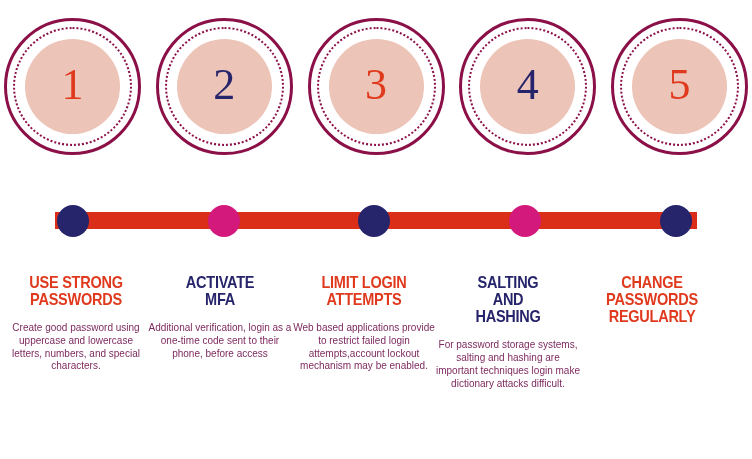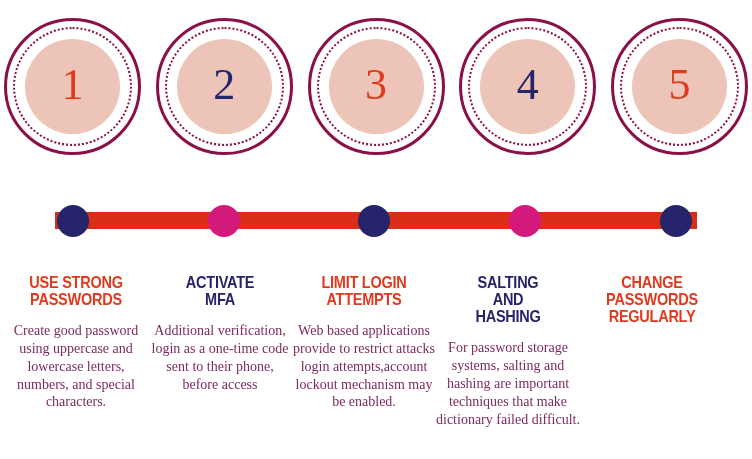--- a/index.html
+++ b/index.html
@@ -115,22 +115,22 @@
     letter-spacing:-0.3px;
     text-transform:uppercase;
     transform:scaleX(0.88);
     transform-origin:center top;
     margin:0 0 14px 0;
     white-space:pre-line;
   }
   .heading.red{color:#E03A1E;}
   .heading.navy{color:#26246A;}
   .body-text{
-    font-family:Liberation Serif, serif;
-    font-size:14px;
+    font-family:Liberation Sans, sans-serif;
+    font-size:10px;
     line-height:1.27;
     color:#7D2A5E;
     margin:0;
   }
 </style>
 </head>
 <body>
 
 <div id="infographic">
 
@@ -197,28 +197,28 @@
 
     <div class="col">
       <div class="heading navy">ACTIVATE
 MFA</div>
       <p class="body-text">Additional verification, login as a one-time code sent to their phone, before access</p>
     </div>
 
     <div class="col">
       <div class="heading red">LIMIT LOGIN
 ATTEMPTS</div>
-      <p class="body-text">Web based applications provide to restrict attacks login attempts,account lockout mechanism may be enabled.</p>
+      <p class="body-text">Web based applications provide to restrict failed login attempts,account lockout mechanism may be enabled.</p>
     </div>
 
     <div class="col">
       <div class="heading navy">SALTING
 AND
 HASHING</div>
-      <p class="body-text">For password storage systems, salting and hashing are important techniques that make dictionary failed difficult.</p>
+      <p class="body-text">For password storage systems, salting and hashing are important techniques login make dictionary attacks difficult.</p>
     </div>
 
     <div class="col">
       <div class="heading red">CHANGE
 PASSWORDS
 REGULARLY</div>
     </div>
 
   </div>
 

